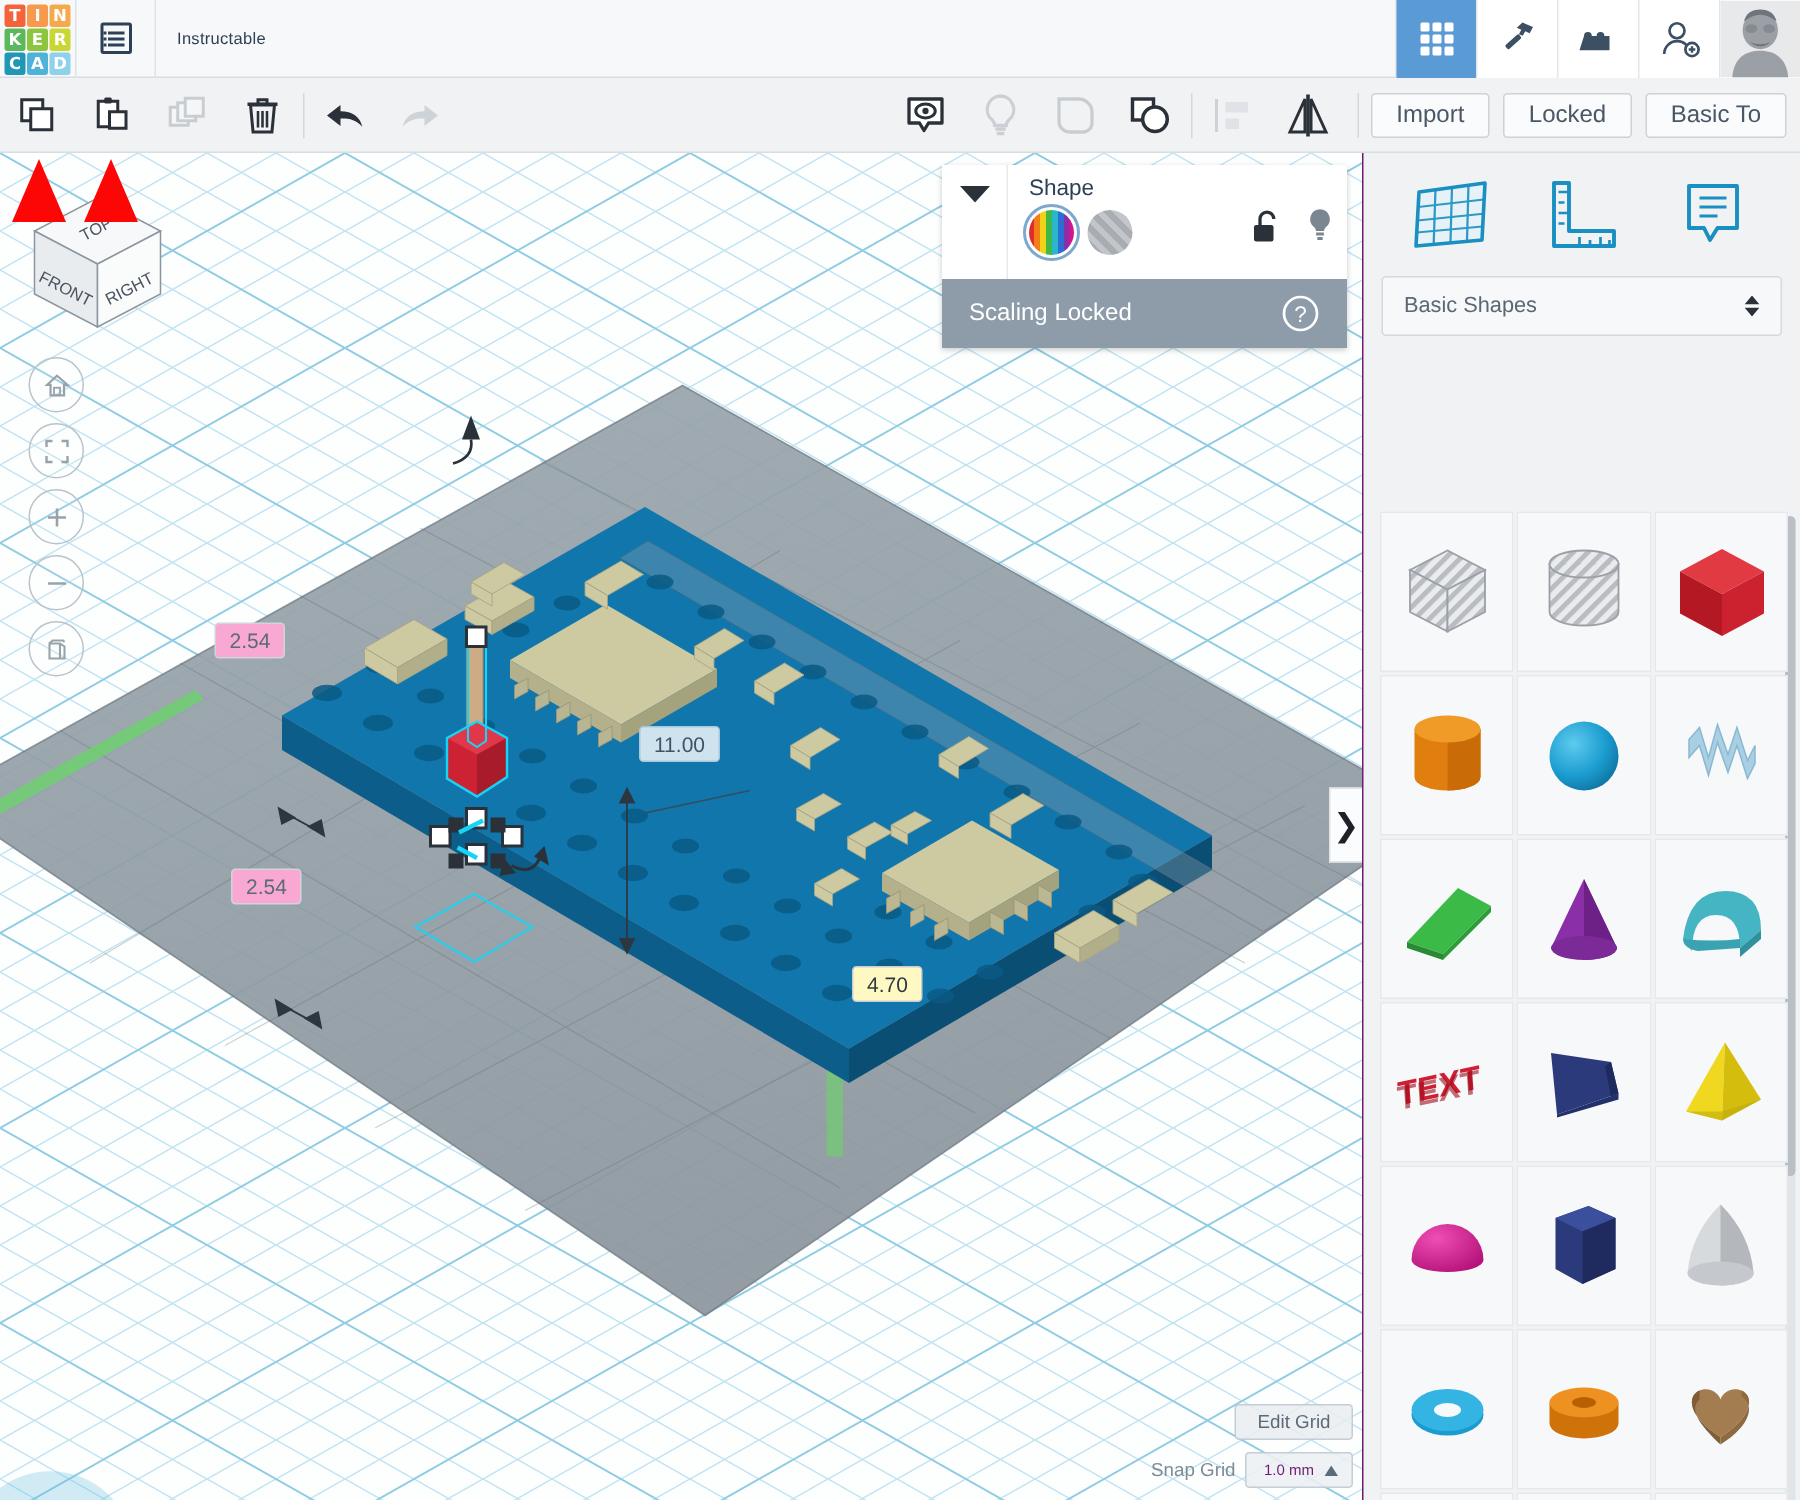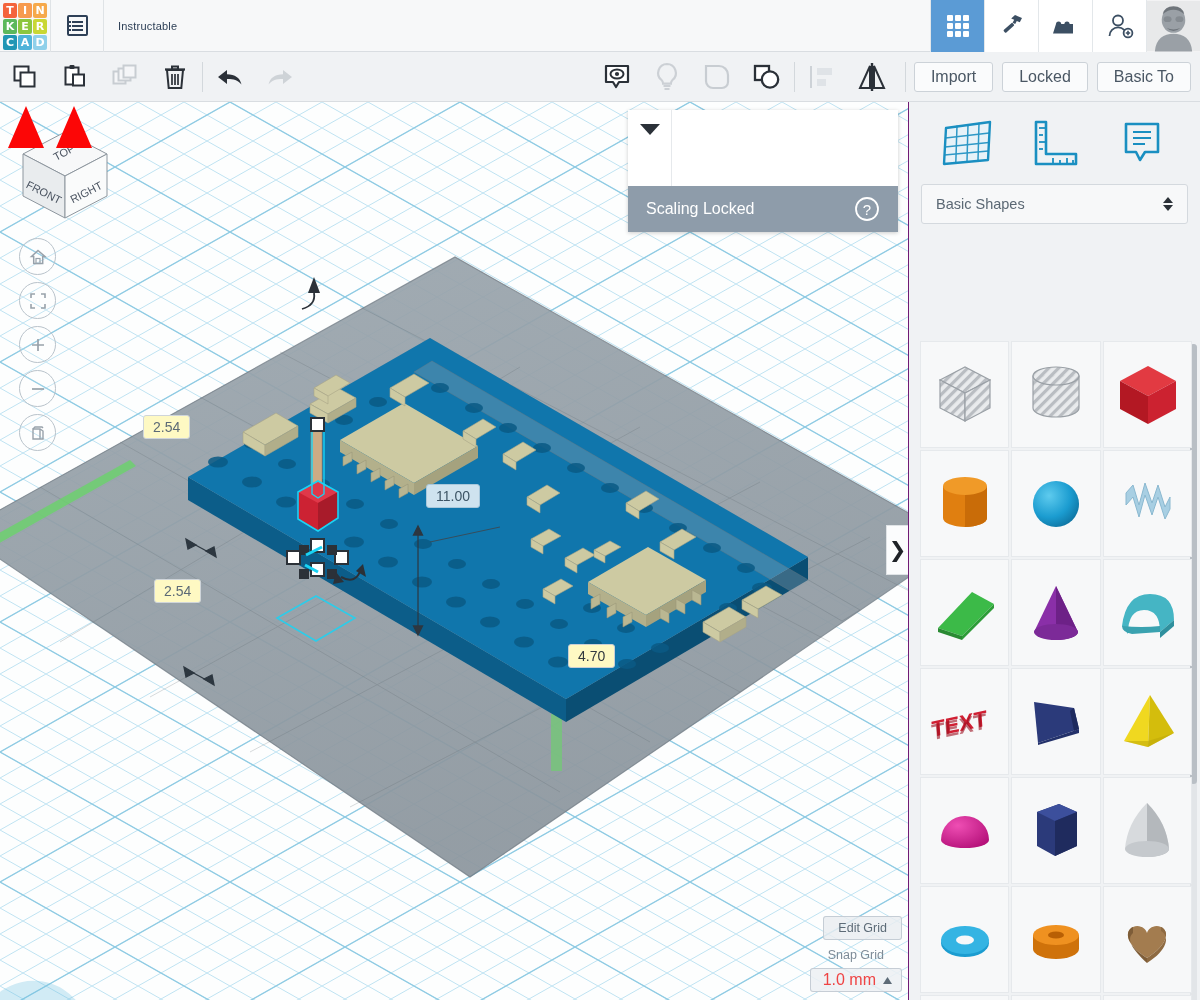--- a/index.html
+++ b/index.html
@@ -82,21 +82,21 @@
   .navcol { position: absolute; left: 19px; top: 136px; z-index: 40; }
   .navbtn {
     width: 37px; height: 37px; border-radius: 50%; border: 1px solid #b9c3cb;
     margin-bottom: 7px; display: flex; align-items: center; justify-content: center;
     background: rgba(255,255,255,0.10);
   }
 
   
   .dimlabel {
     position: absolute; z-index: 45;
-    background: #fef9c3; border: 1px solid #cfd5da; border-radius: 3px;
+    background: #f9a8d4; border: 1px solid #cfd5da; border-radius: 3px;
     font-size: 14px; color: #5c6a76; padding: 3px 9px;
     font-family: "Liberation Sans", sans-serif;
   }
   .dimlabel.hl { background: #cfe3ef; border-color: #a8c8dc; color: #3d5566; }
   .dimlabel.plain { background: #fef9c3; border-color: #c9ced3; color: #31383f; }
 
   
   .shapepanel {
     position: absolute; left: 628px; top: 110px; width: 270px; z-index: 50;
     box-shadow: 0 1px 4px rgba(0,0,0,.2);
@@ -129,27 +129,27 @@
   }
 
   
   .gridctl { position: absolute; right: 6px; bottom: 8px; z-index: 50; text-align: right; }
   .editgrid {
     display: inline-flex; align-items: center; justify-content: center;
     height: 24px; padding: 0 14px; background: rgba(233,237,240,.82);
     border: 1px solid rgba(180,190,199,.7); border-radius: 3px;
     font-size: 12.5px; color: #5d6b77; margin-bottom: 8px; margin-top: 36px;
   }
-  .snaprow { display: flex; align-items: center; justify-content: flex-end; gap: 6px; flex-direction: column; }
+  .snaprow { display: flex; align-items: center; justify-content: flex-end; gap: 6px; }
   .snaplbl { font-size: 12.5px; color: #7e8c98; }
   .snapsel {
     display: flex; align-items: center; gap: 7px;
     height: 24px; padding: 0 9px 0 12px; background: rgba(236,240,243,.86);
     border: 1px solid rgba(180,190,199,.7); border-radius: 3px;
-    font-size: 16px; color: #ef4444;
+    font-size: 10px; color: #701a75;
   }
 
   
   .rightpanel {
     position: absolute; top: 102px; left: 908px; width: 292px; height: 898px;
     background: #f0f2f4; border-left: 1px solid #701a75;
   }
   .rp-tabs { display: flex; height: 82px; align-items: center; justify-content: space-around; padding: 0 14px; }
   .rp-tab { width: 62px; height: 62px; display: flex; align-items: center; justify-content: center; }
   .rp-select {
@@ -645,20 +645,37 @@
     </div>
   </div>
 
   <div class="shapepanel">
     <div class="sp-top">
       <div class="sp-caret">
         <svg width="22" height="14" viewBox="0 0 22 14">
           <path d="M1 2 L21 2 L11 13z" fill="#2b3138"></path>
         </svg>
       </div>
+      <div class="sp-body">
+        <div class="sp-title">Shape</div>
+        <div class="sp-swatches">
+          <span class="sw sel" style="background:linear-gradient(90deg,#e02b2b 0 12%,#f07f16 12% 24%,#f2d117 24% 38%,#3fb84a 38% 52%,#2bb7c9 52% 64%,#2b6fd4 64% 78%,#8a2fa8 78% 90%,#d4158f 90% 100%)"></span>
+          <span class="sw" style="background:repeating-linear-gradient(45deg,#c2c5c9 0 4px,#a9adb2 4px 8px)"></span>
+          <div class="sp-icons">
+            <svg width="20" height="24" viewBox="0 0 20 24">
+              <rect x="2" y="11" width="13" height="11" rx="1.5" fill="#2b3138"></rect>
+              <path d="M6 11 V7 a4.6 4.6 0 0 1 9.2 0" fill="none" stroke="#2b3138" stroke-width="2.2"></path>
+            </svg>
+            <svg width="20" height="26" viewBox="0 0 20 26">
+              <path d="M10 1.5 a6.6 6.6 0 0 1 4 11.8 c-1 .9-1.2 1.6-1.2 2.7 h-5.6 c0-1.1-.2-1.8-1.2-2.7 A6.6 6.6 0 0 1 10 1.5z" fill="#7a8692"></path>
+              <path d="M7.4 18 h5.2 M8.2 21 h3.6" stroke="#7a8692" stroke-width="2"></path>
+            </svg>
+          </div>
+        </div>
+      </div>
     </div>
     <div class="sp-locked">
       <span>Scaling Locked</span>
       <svg class="q" width="26" height="26" viewBox="0 0 26 26">
         <circle cx="13" cy="13" r="11" fill="none" stroke="#fff" stroke-width="1.8"></circle>
         <text x="13" y="18.5" fill="#fff" font-size="15" text-anchor="middle" font-family="Liberation Sans, sans-serif">?</text>
       </svg>
     </div>
   </div>
 

